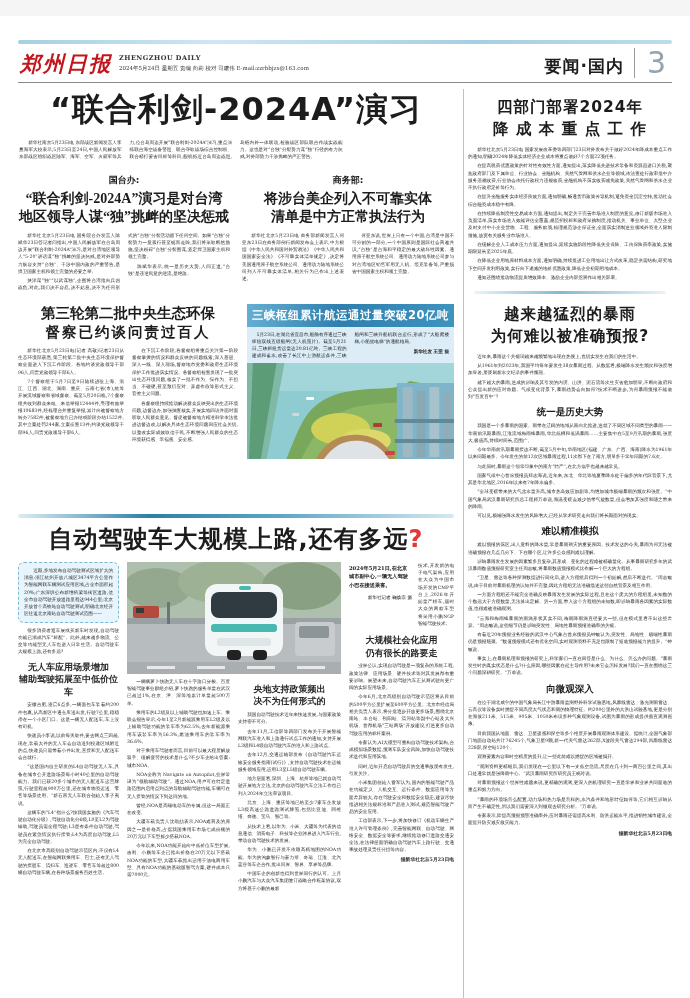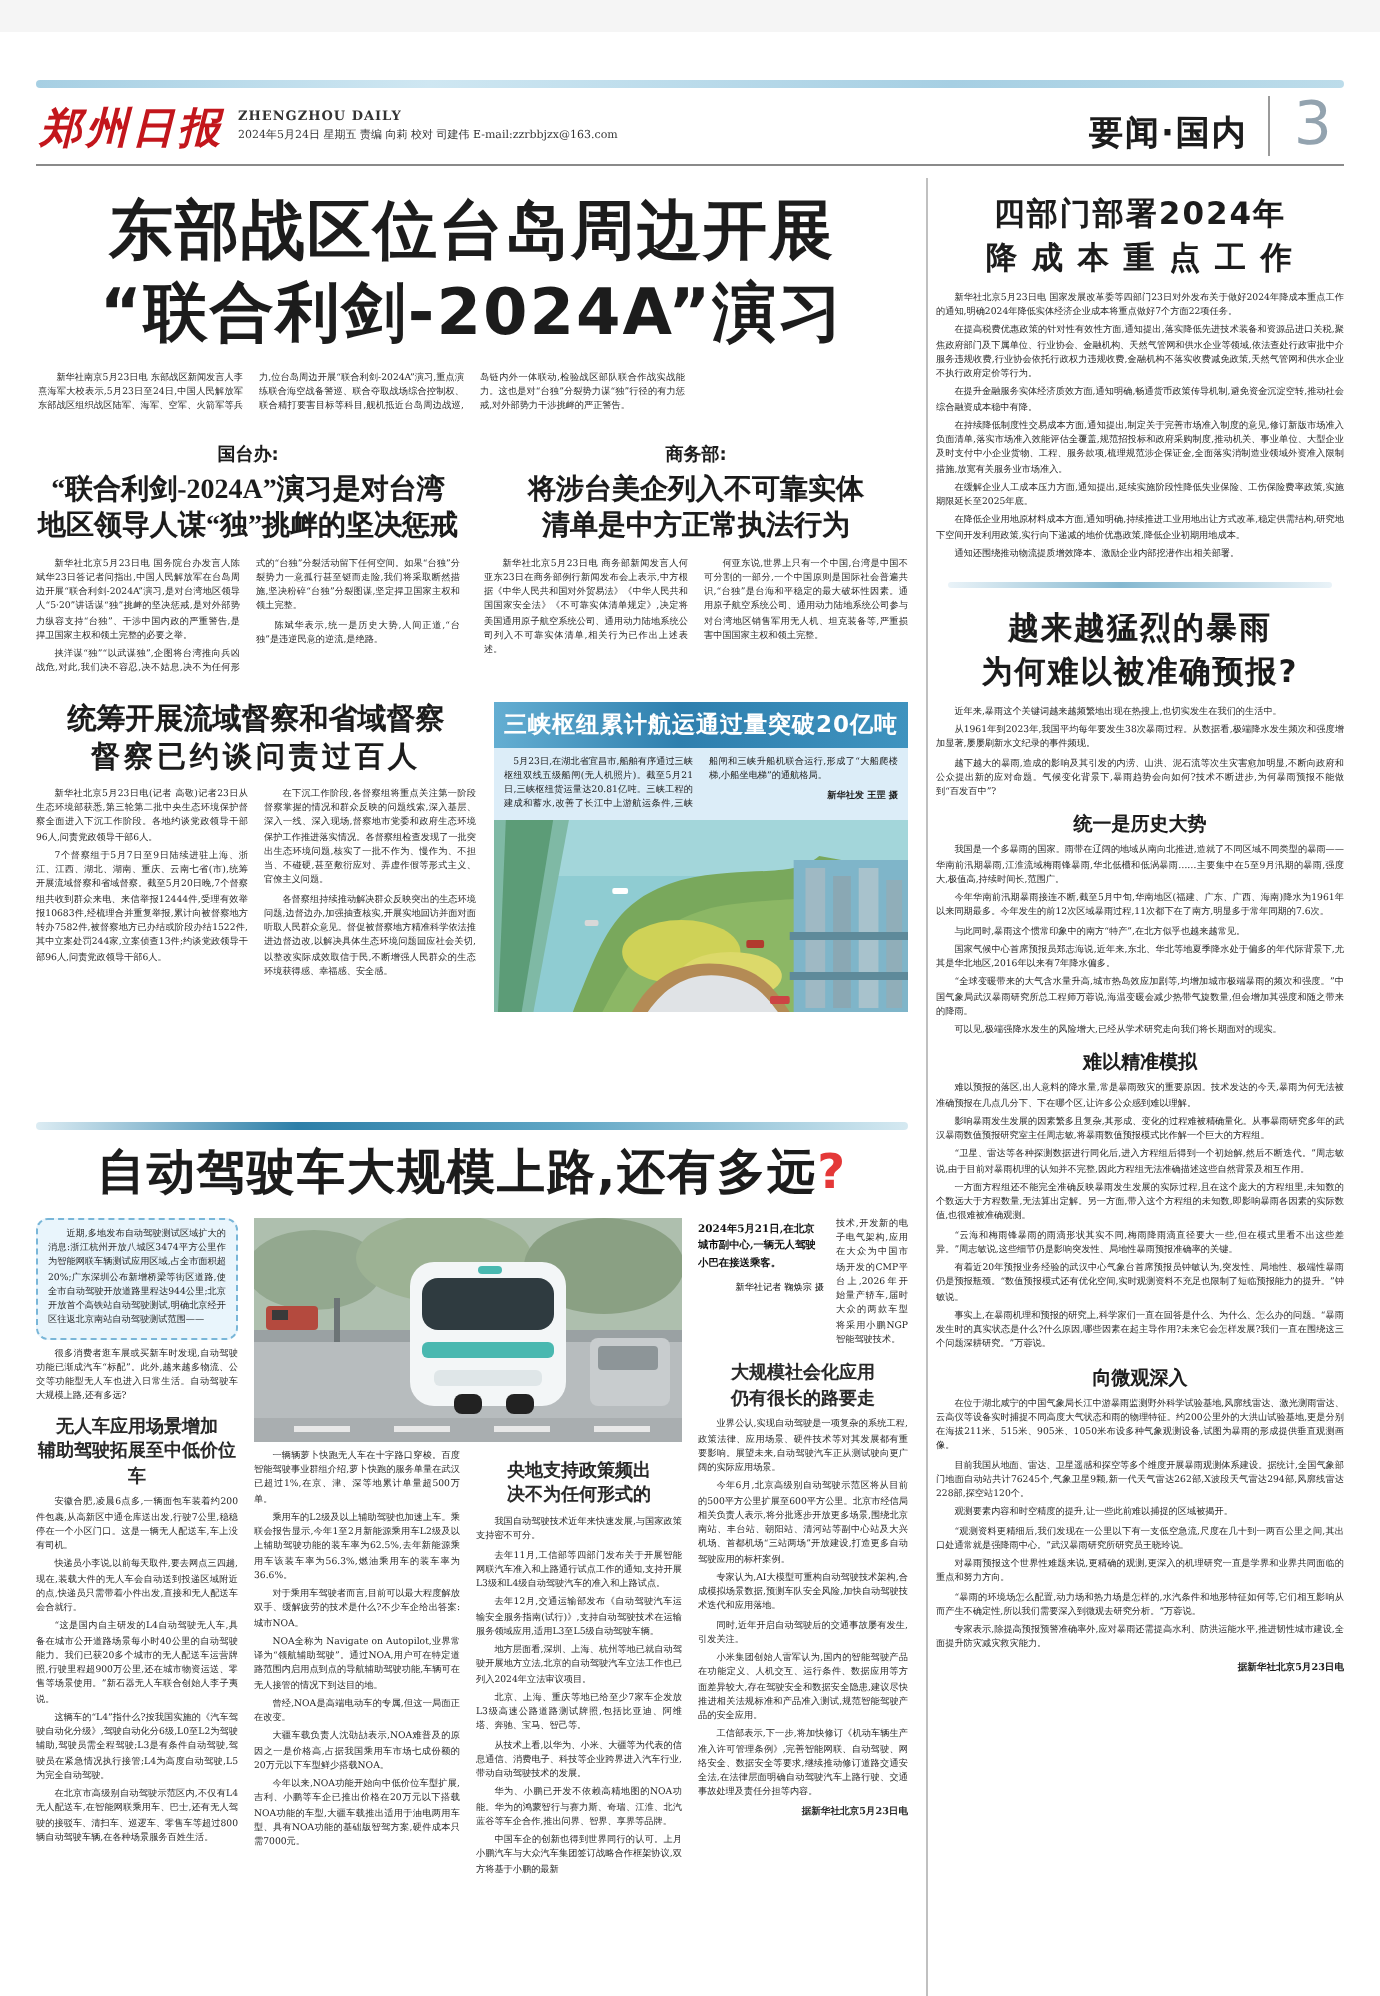--- a/index.html
+++ b/index.html
@@ -85,21 +85,20 @@
         <div class="section-name">要闻·国内</div>
         <div class="pagenum">3</div>
       </div>
     </div>
 
     <div class="content">
 
       <div class="main">
 
         <div>
-          <div class="h-lead">东部战区位台岛周边开展</div>
           <div class="h-lead" style="margin-top:0">“联合利剑-2024A”演习</div>
           <div class="cols4 body-sm">
               <p class="p">新华社南京5月23日电 东部战区新闻发言人李熹海军大校表示,5月23日至24日,中国人民解放军东部战区组织战区陆军、海军、空军、火箭军等兵力,位台岛周边开展“联合利剑-2024A”演习,重点演练联合海空战备警巡、联合夺取战场综合控制权、联合精打要害目标等科目,舰机抵近台岛周边战巡,岛链内外一体联动,检验战区部队联合作战实战能力。这也是对“台独”分裂势力谋“独”行径的有力惩戒,对外部势力干涉挑衅的严正警告。</p>
             </div>
         </div>
 
         <div class="subrow">
           <div class="subart">
             <div class="kicker">国台办:</div>
             <div class="h-sub">“联合利剑-2024A”演习是对台湾</div>
@@ -116,21 +115,21 @@
             <div class="h-sub">清单是中方正常执法行为</div>
             <div class="cols2 body-sm">
                 <p class="p">新华社北京5月23日电 商务部新闻发言人何亚东23日在商务部例行新闻发布会上表示,中方根据《中华人民共和国对外贸易法》《中华人民共和国国家安全法》《不可靠实体清单规定》,决定将美国通用原子航空系统公司、通用动力陆地系统公司列入不可靠实体清单,相关行为已作出上述表述。</p>
                 <p class="p">何亚东说,世界上只有一个中国,台湾是中国不可分割的一部分,一个中国原则是国际社会普遍共识,“台独”是台海和平稳定的最大破坏性因素。通用原子航空系统公司、通用动力陆地系统公司参与对台湾地区销售军用无人机、坦克装备等,严重损害中国国家主权和领土完整。</p>
               </div>
           </div>
         </div>
 
         <div class="midrow">
           <div class="eco">
-            <div class="h-sub" style="font-size:14.5px">统筹开展流域督察和省域督察</div>
+            <div class="h-sub" style="font-size:14.5px">第三轮第二批中央生态环保</div>
             <div class="h-sub" style="font-size:14.5px;letter-spacing:2px">督察已约谈问责过百人</div>
             <div class="cols2 body-sm" style="height:158px;overflow:hidden">
                 <p class="p">新华社北京5月23日电(记者 高敬)记者23日从生态环境部获悉,第三轮第二批中央生态环境保护督察全面进入下沉工作阶段。各地约谈党政领导干部96人,问责党政领导干部6人。</p>
                 <p class="p">7个督察组于5月7日至9日陆续进驻上海、浙江、江西、湖北、湖南、重庆、云南七省(市),统筹开展流域督察和省域督察。截至5月20日晚,7个督察组共收到群众来电、来信举报12444件,受理有效举报10683件,经梳理合并重复举报,累计向被督察地方转办7582件,被督察地方已办结或阶段办结1522件,其中立案处罚244家,立案侦查13件;约谈党政领导干部96人,问责党政领导干部6人。</p>
                 <p class="p">在下沉工作阶段,各督察组将重点关注第一阶段督察掌握的情况和群众反映的问题线索,深入基层、深入一线、深入现场,督察地市党委和政府生态环境保护工作推进落实情况。各督察组检查发现了一批突出生态环境问题,核实了一批不作为、慢作为、不担当、不碰硬,甚至敷衍应对、弄虚作假等形式主义、官僚主义问题。</p>
                 <p class="p">各督察组持续推动解决群众反映突出的生态环境问题,边督边办,加强抽查核实,开展实地回访并面对面听取人民群众意见。督促被督察地方精准科学依法推进边督边改,以解决具体生态环境问题回应社会关切,以整改实际成效取信于民,不断增强人民群众的生态环境获得感、幸福感、安全感。</p>
               </div>
           </div>
 
           <div class="panel">

